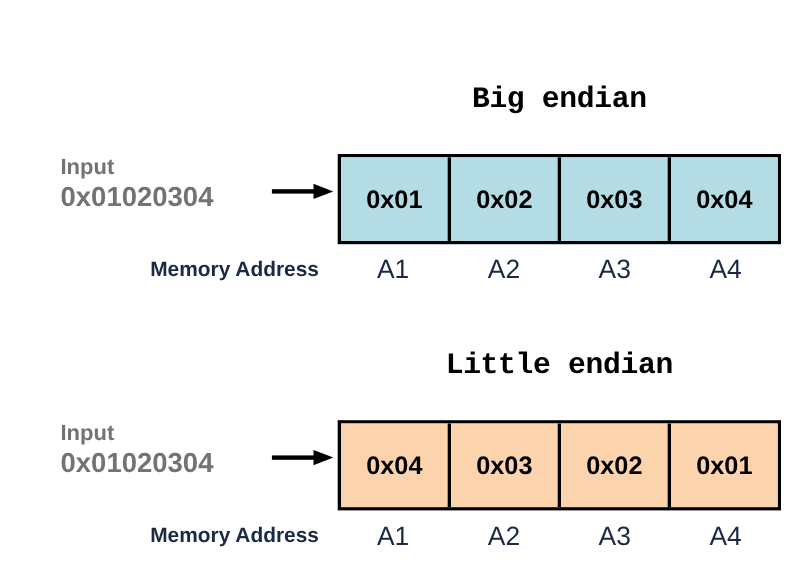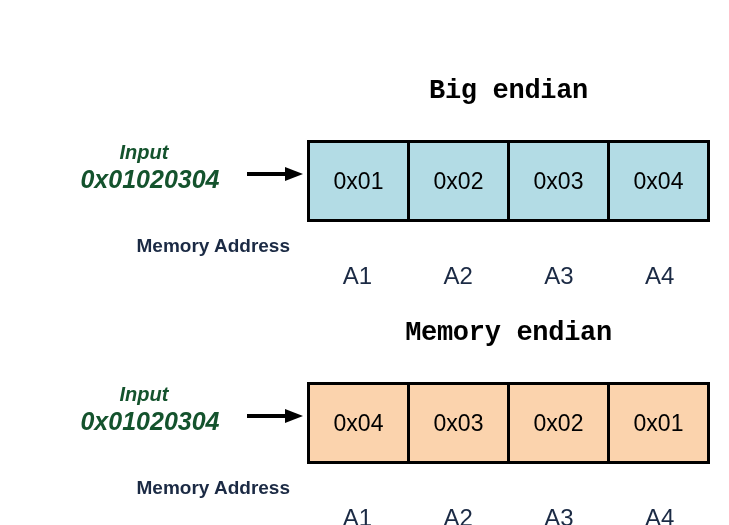--- a/index.html
+++ b/index.html
@@ -45,25 +45,24 @@
     line-height: 1;
     font-family: Liberation Mono, monospace;
   }
 
   
   .input-group {
     position: absolute;
     left: 55px;
     top: 62px;
     width: 190px;
-    text-align: center;
-    color: #14532d;
+    text-align: left;
+    color: #737373;
     font-weight: bold;
     line-height: 1.2;
-    font-style: italic;
   }
   .input-word {
     font-size: 20px;
     display: block;
     padding-right: 12px;
   }
   .input-value {
     font-size: 25px;
     display: block;
   }
@@ -86,21 +85,21 @@
     display: flex;
     border: 3px solid #000000;
     box-sizing: border-box;
   }
   .cell {
     flex: 1 1 0;
     display: flex;
     align-items: center;
     justify-content: center;
     font-size: 23px;
-    font-weight: normal;
+    font-weight: bold;
     color: #000000;
     border-right: 3px solid #000000;
     box-sizing: border-box;
   }
   .cell:last-child { border-right: none; }
 
   .cells-big    .cell { background: #b3dce5; }
   .cells-little .cell { background: #fbd3ad; }
 
   
@@ -111,21 +110,20 @@
     width: 403px;
     height: 32px;
     display: flex;
   }
   .addr {
     flex: 1 1 0;
     text-align: center;
     font-size: 24px;
     color: #1b2a44;
     line-height: 32px;
-    margin-top: 30px;
   }
   .addr-label {
     position: absolute;
     left: 55px;
     top: 152px;
     width: 235px;
     text-align: right;
     font-size: 19px;
     color: #1b2a44;
     line-height: 32px;
@@ -163,21 +161,21 @@
     <div class="addr-row">
       <div class="addr">A1</div>
       <div class="addr">A2</div>
       <div class="addr">A3</div>
       <div class="addr">A4</div>
     </div>
   </div>
 
   <div class="block block-little">
 
-    <div class="block-title">Memory endian</div>
+    <div class="block-title">Little endian</div>
 
     <div class="input-group">
       <span class="input-word">Input</span>
       <span class="input-value">0x01020304</span>
     </div>
 
     <svg class="arrow" viewBox="0 0 56 16">
       <rect x="0" y="6" width="42" height="4" fill="#000000"></rect>
       <polygon points="38,1 56,8 38,15" fill="#000000"></polygon>
     </svg>

